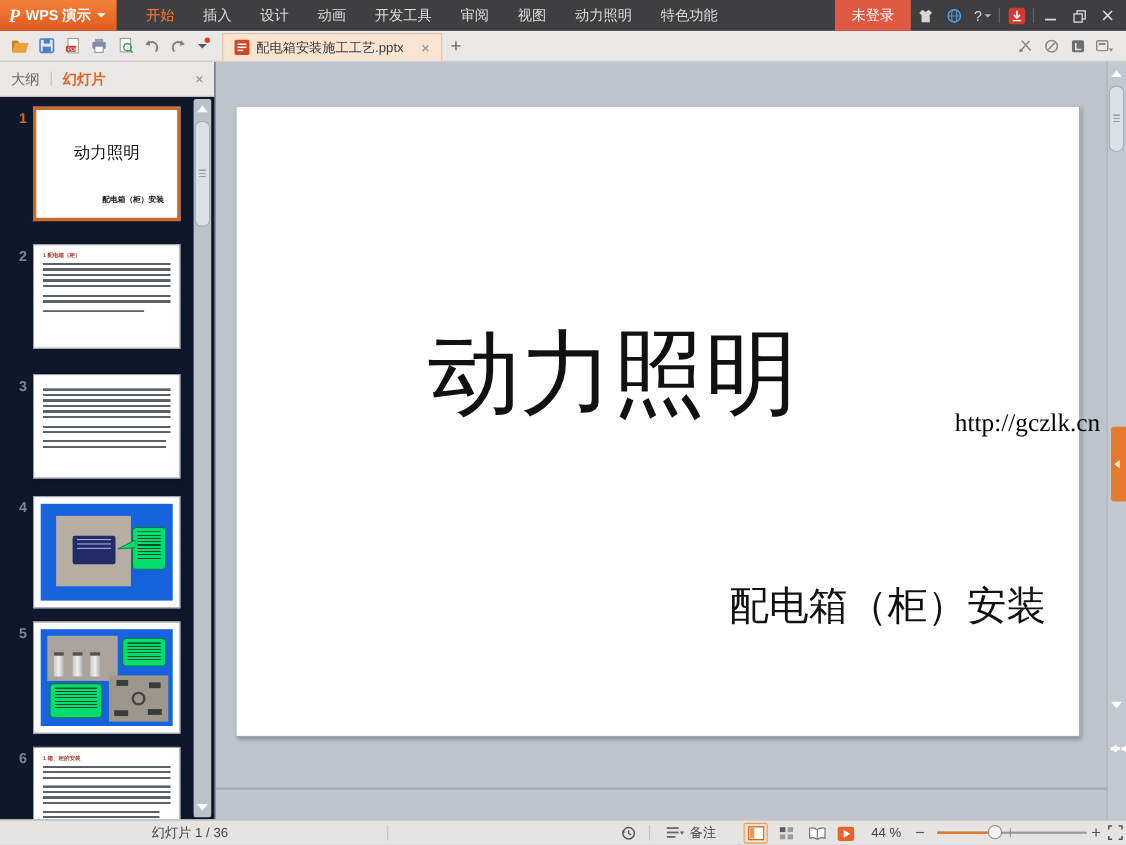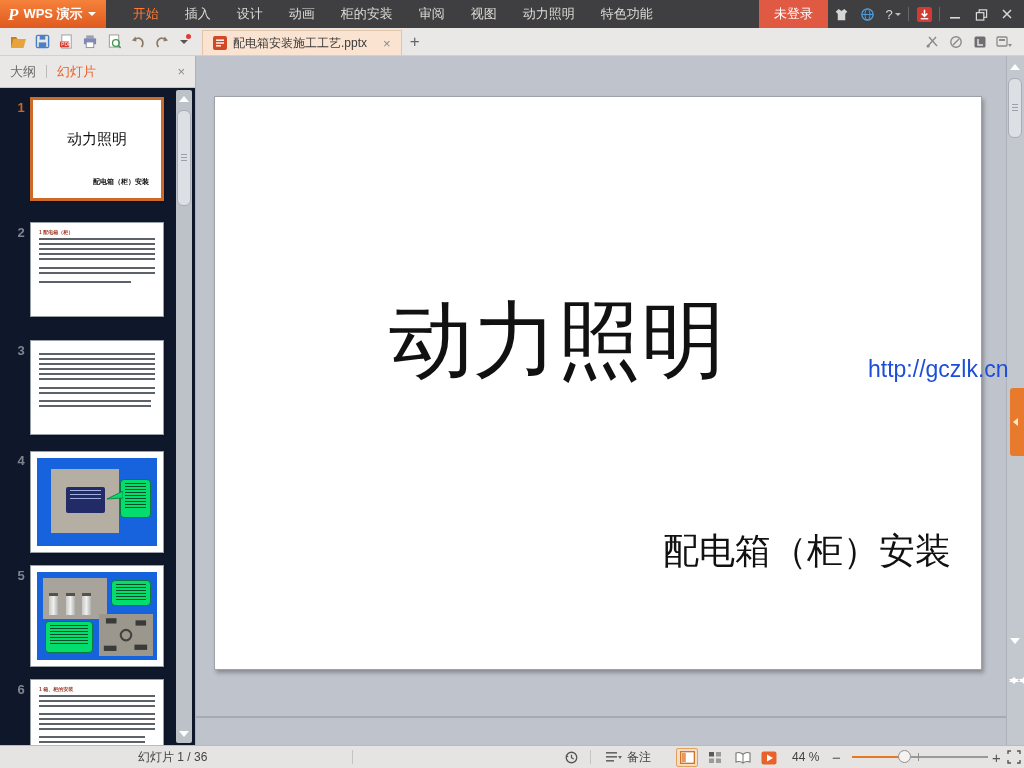--- a/index.html
+++ b/index.html
@@ -29,21 +29,21 @@
   .doctab { display:flex; align-items:center; gap:6px; margin-left:8px; margin-top:2px; padding:0 10px; background:#FAE3D0; border:1px solid #E3C4A9; border-bottom:none; font-size:12px; color:#3a3a3a; }
   .doctab .close-x { color:#8a8a8a; font-size:13px; margin-left:10px; }
   .newtab { width:26px; display:flex; align-items:center; justify-content:center; color:#666; font-size:17px; }
   .tabbar-right { margin-left:auto; display:flex; align-items:center; padding-right:8px; }
   .tr-ic { width:24px; height:24px; display:flex; align-items:center; justify-content:center; }
 
   
   .sidebar { position:absolute; left:0; top:56px; width:196px; bottom:23px; background:#0f172a; border-right:1px solid #AEB2BA; z-index:10; overflow:hidden; }
   .side-header { position:absolute; left:0; top:0; width:100%; height:32px; background:#E9E8E6; border-bottom:1px solid #C6C5C2; display:flex; align-items:center; font-size:13px; }
   .side-tab { padding:0 10px; color:#6b6b6b; }
-  .side-tab.active { color:#E8632C; }
+  .side-tab.active { color:#E8632C;font-weight:bold; }
   .side-tab-sep { width:1px; height:13px; background:#BDBBB8; }
   .side-close { margin-left:auto; margin-right:10px; color:#8a8a8a; font-size:13px; }
   .thumb-list { position:absolute; left:0; top:32px; right:0; bottom:0; }
   .thumb-num { position:absolute; left:14px; width:14px; text-align:center; font-size:13px; font-weight:bold; color:#7F8590; }
   .thumb-num.sel { color:#D2641C; }
   .thumb-box { position:absolute; left:30px; width:134px; background:#fff; border:1px solid #9aa0a8; box-shadow:1px 1px 2px rgba(0,0,0,.2); overflow:hidden; }
   .thumb-box.sel { border:3px solid #CE6A28; }
   .t-title { text-align:center; font-family:"Liberation Serif","DejaVu Serif",serif; font-size:15px; color:#111; margin-top:30px; }
   .t-sub { text-align:right; font-family:"Liberation Serif",serif; font-size:7px; font-weight:bold; color:#111; margin:28px 12px 0 0; }
   .t-head { font-size:5px; font-weight:bold; color:#A33A2A; margin:6px 0 3px 8px; white-space:nowrap; }
@@ -61,21 +61,21 @@
   .arr.up { border-bottom:6px solid #fff; }
   .arr.dn { border-top:6px solid #fff; }
   .scroll-thumb { position:absolute; left:1px; width:14px; background:#DCDFE4; border:1px solid #A8ACB4; border-radius:6px; }
   .grip { position:absolute; left:3px; right:3px; top:50%; height:8px; margin-top:-4px; background:repeating-linear-gradient(#9aa0a8 0 1px, transparent 1px 3px); }
 
   
   .editing { position:absolute; left:196px; top:56px; right:0; bottom:23px; background:#BFC4CC; }
   .canvas { position:absolute; left:18px; top:40px; width:768px; height:574px; background:#fff; border:1px solid #9EA3AB; box-shadow:2px 3px 4px rgba(0,0,0,.28); z-index:1; }
   .slide-title { position:absolute; left:174px; top:196px; font-family:"Liberation Serif","DejaVu Serif",serif; font-size:84px; line-height:1.15; color:#111; white-space:nowrap; }
   .slide-sub { position:absolute; left:448px; top:430px; font-family:"Liberation Serif","DejaVu Serif",serif; font-size:36px; color:#111; white-space:nowrap; }
-  .slide-link { position:absolute; left:672px; top:300px; font-size:23px; color:#1d4ed8; z-index:2; white-space:nowrap; }
+  .slide-link { position:absolute; left:672px; top:316px; font-size:23px; color:#000000; z-index:2; white-space:nowrap;font-family:Liberation Serif, serif; }
   .splitter { position:absolute; left:0; right:18px; bottom:27px; height:2px; background:#A6ABB3; }
   .notes { position:absolute; left:0; right:18px; bottom:0; height:26px; background:#CFD4DA; font-size:12px; color:#4a4a4a; line-height:26px; padding-left:14px; }
   .main-scroll { position:absolute; right:0; top:0; width:18px; bottom:0; }
   .main-scroll .scroll-track { background:#C3C7CE; border-left:1px solid #AEB2BA; border-radius:0; }
   .pane-tab { position:absolute; left:4px; top:332px; width:14px; height:68px; background:#E87A2E; border-radius:3px 0 0 3px; z-index:3; }
   .pane-tab .tri { position:absolute; left:3px; top:30px; width:0; height:0; border-top:4px solid transparent; border-bottom:4px solid transparent; border-right:5px solid #FBE8C8; }
   .dbl { position:absolute; left:3px; }
   .dbl .arr2 { width:0;height:0;border-left:5px solid transparent;border-right:5px solid transparent; margin-top:1px;}
   .dbl .u { border-bottom:5px solid #fff; }
   .dbl .d { border-top:5px solid #fff; }
@@ -99,21 +99,21 @@
   <div class="logo">
     <span class="p-glyph">P</span>
     <span>WPS 演示</span>
     <span class="caret-down"></span>
   </div>
   <div class="menu">
     <span class="menu-item active">开始</span>
     <span class="menu-item">插入</span>
     <span class="menu-item">设计</span>
     <span class="menu-item">动画</span>
-    <span class="menu-item">柜的安装</span>
+    <span class="menu-item">开发工具</span>
     <span class="menu-item">审阅</span>
     <span class="menu-item">视图</span>
     <span class="menu-item">动力照明</span>
     <span class="menu-item">特色功能</span>
   </div>
   <div class="login-btn">未登录</div>
   <div class="tb-icons">
     <span class="tb-ic">
       <svg width="15" height="15" viewBox="0 0 16 16">
           <path d="M5 2 L8 4.2 L11 2 L14.2 5 L12 7.2 L12 14 L4 14 L4 7.2 L1.8 5 Z" fill="#D8D6D2"></path>

